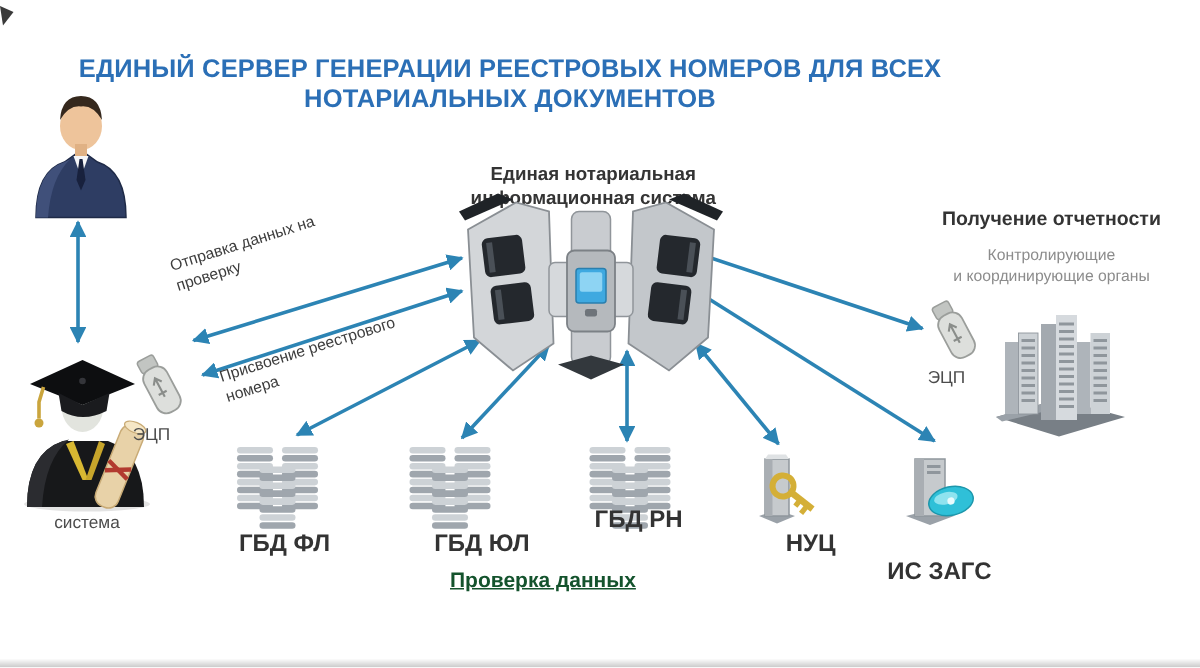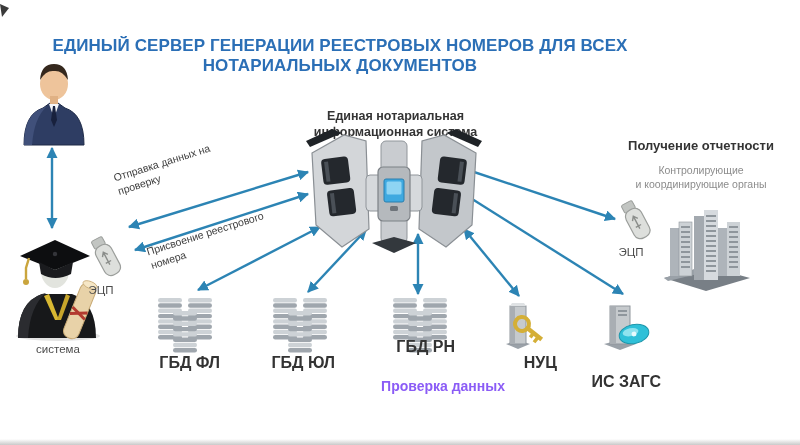--- a/index.html
+++ b/index.html
@@ -14,21 +14,21 @@
   }
   .lbl { color:#3d3d3d; font-size:10.5px; line-height:1.3; white-space:pre-line; }
   .lbl-center { text-align:center; }
   .rot { transform-origin:left top; transform:rotate(-17.5deg); }
   .bold-dark { color:#343434; font-weight:bold; }
   .sys-title { top:89px; left:293px; width:205px; text-align:center; font-size:12.5px; line-height:1.25; white-space:pre-line;margin-top:20px; }
   .report-title { top:138px; left:605px; width:192px; text-align:center; font-size:13px; }
   .authorities { top:163px; left:610px; width:182px; text-align:center; color:#8c8c8c; font-size:10.5px; line-height:1.35; white-space:pre-line; }
   .small-cap { color:#4c4c4c; font-size:11.5px; }
   .db-label { color:#333333; font-weight:bold; font-size:16px; text-align:right; }
-  .caption { top:378px; left:300px; width:205px; text-align:right; color:#8b5cf6; font-weight:bold; font-size:14px; }
+  .caption { top:378px; left:300px; width:205px; text-align:left; color:#14532d; font-weight:bold; font-size:14px;text-decoration:underline; }
   .arrows { left:0; top:0; pointer-events:none; }
   .bottom-strip { left:0; bottom:0; width:800px; height:6px;
     background:linear-gradient(to bottom, #ffffff, #c9c9c9); }
   svg { display:block; }
 </style>
 </head>
 <body>
 
 <div class="canvas">
 
@@ -245,21 +245,21 @@
     <rect x="20" y="8" width="9" height="2" fill="#8f969c"></rect>
     <rect x="20" y="12" width="9" height="2" fill="#8f969c"></rect>
     <g transform="translate(36,32) rotate(-12)">
       <ellipse cx="0" cy="0" rx="15" ry="9.5" fill="#2fc0d8" stroke="#1d96ab" stroke-width="1"></ellipse>
       <ellipse cx="-3" cy="-2.5" rx="8" ry="4" fill="#8fe3ef"></ellipse>
       <circle cx="0" cy="0" r="2.4" fill="#e8fbfd"></circle>
     </g>
   </svg>
 
   <div class="abs db-label" style="left:150px;top:354px;width:70px">ГБД ФЛ</div>
-  <div class="abs db-label" style="left:265px;top:354px;width:70px">ГБД ЮЛ</div>
+  <div class="abs db-label" style="left:283px;top:354px;width:70px">ГБД ЮЛ</div>
   <div class="abs db-label" style="left:385px;top:338px;width:70px">ГБД РН</div>
   <div class="abs db-label" style="left:489px;top:354px;width:68px">НУЦ</div>
   <div class="abs db-label" style="left:591px;top:373px;width:70px">ИС ЗАГС</div>
 
   <div class="abs caption">Проверка данных</div>
 
   <div class="abs bottom-strip"></div>
 </div>
 
 </body></html>

